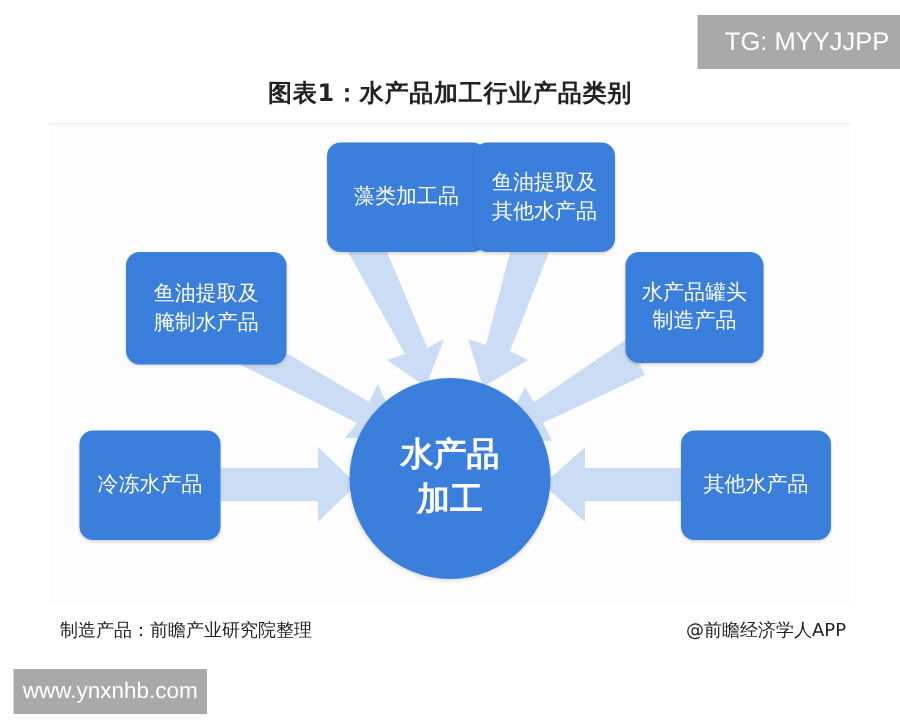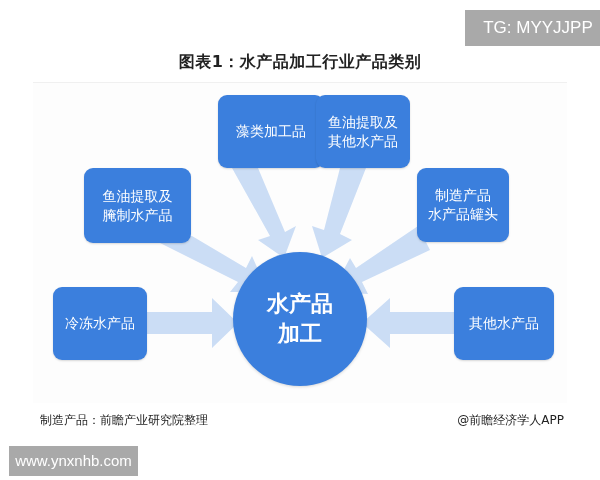--- a/index.html
+++ b/index.html
@@ -56,22 +56,22 @@
 
 <div class="box" style="left:84px;top:168px;width:107px;height:75px;">
   <div>
       <span>鱼油提取及</span>
       <span>腌制水产品</span>
     </div>
 </div>
 
 <div class="box" style="left:417px;top:168px;width:92px;height:74px;">
   <div>
+      <span>水产品罐头</span>
       <span>制造产品</span>
-      <span>水产品罐头</span>
     </div>
 </div>
 
 <div class="box" style="left:53px;top:287px;width:94px;height:73px;">
   <div>
       <span>冷冻水产品</span>
     </div>
 </div>
 
 <div class="box" style="left:454px;top:287px;width:100px;height:73px;">

